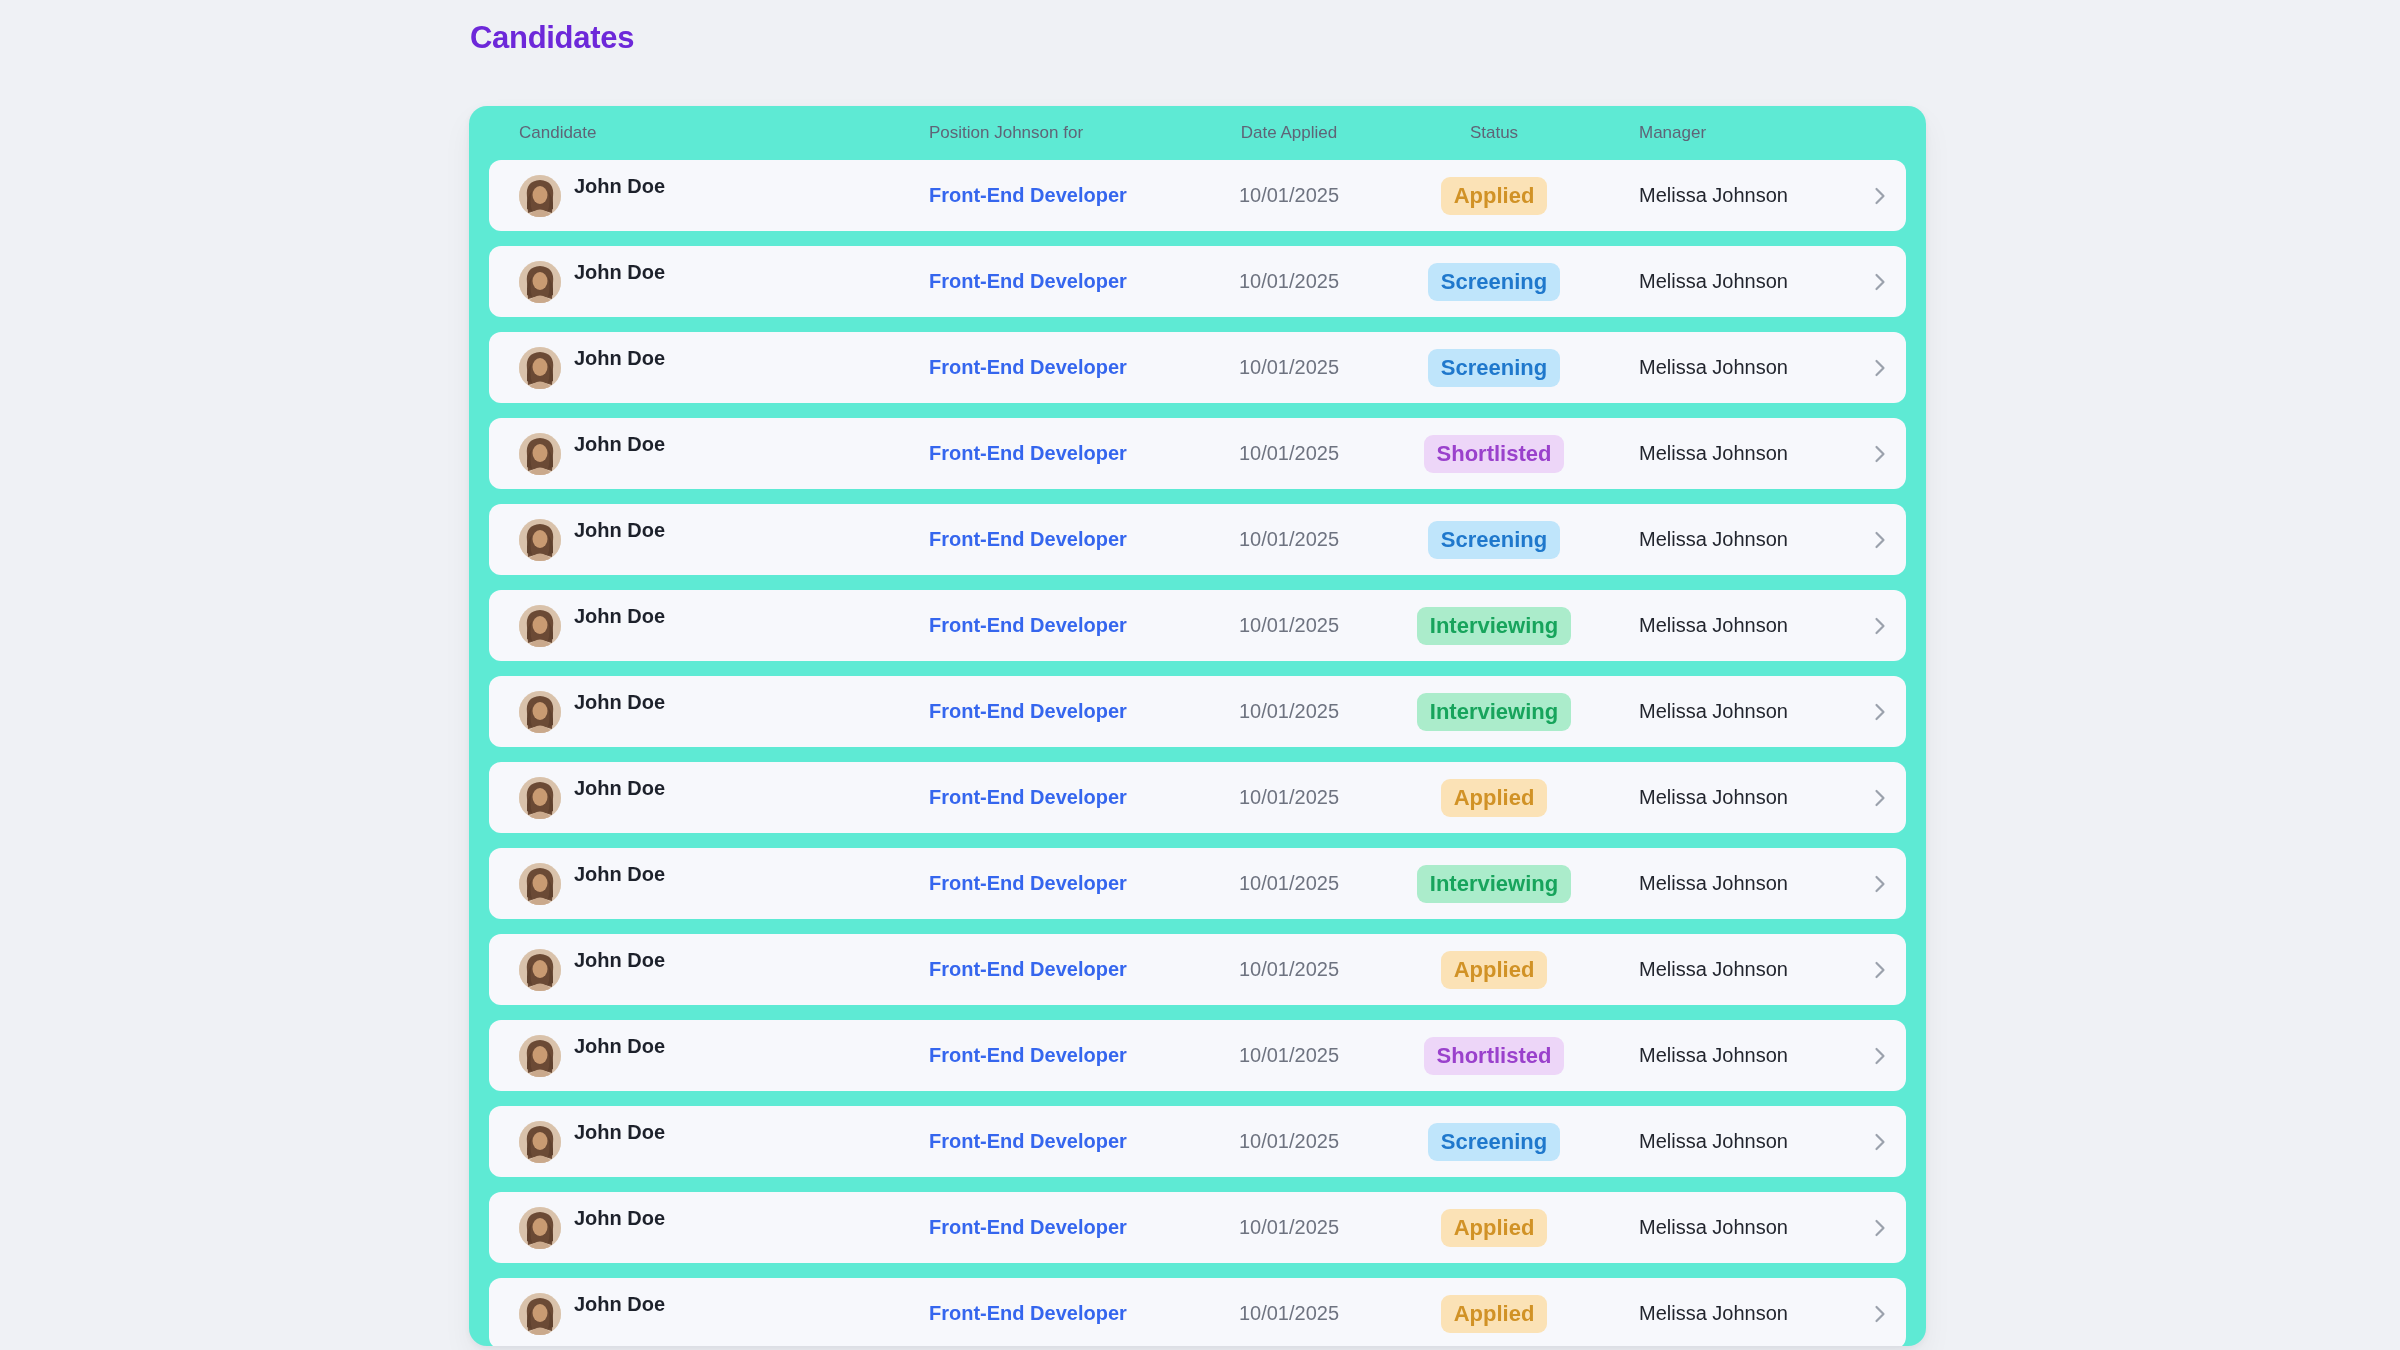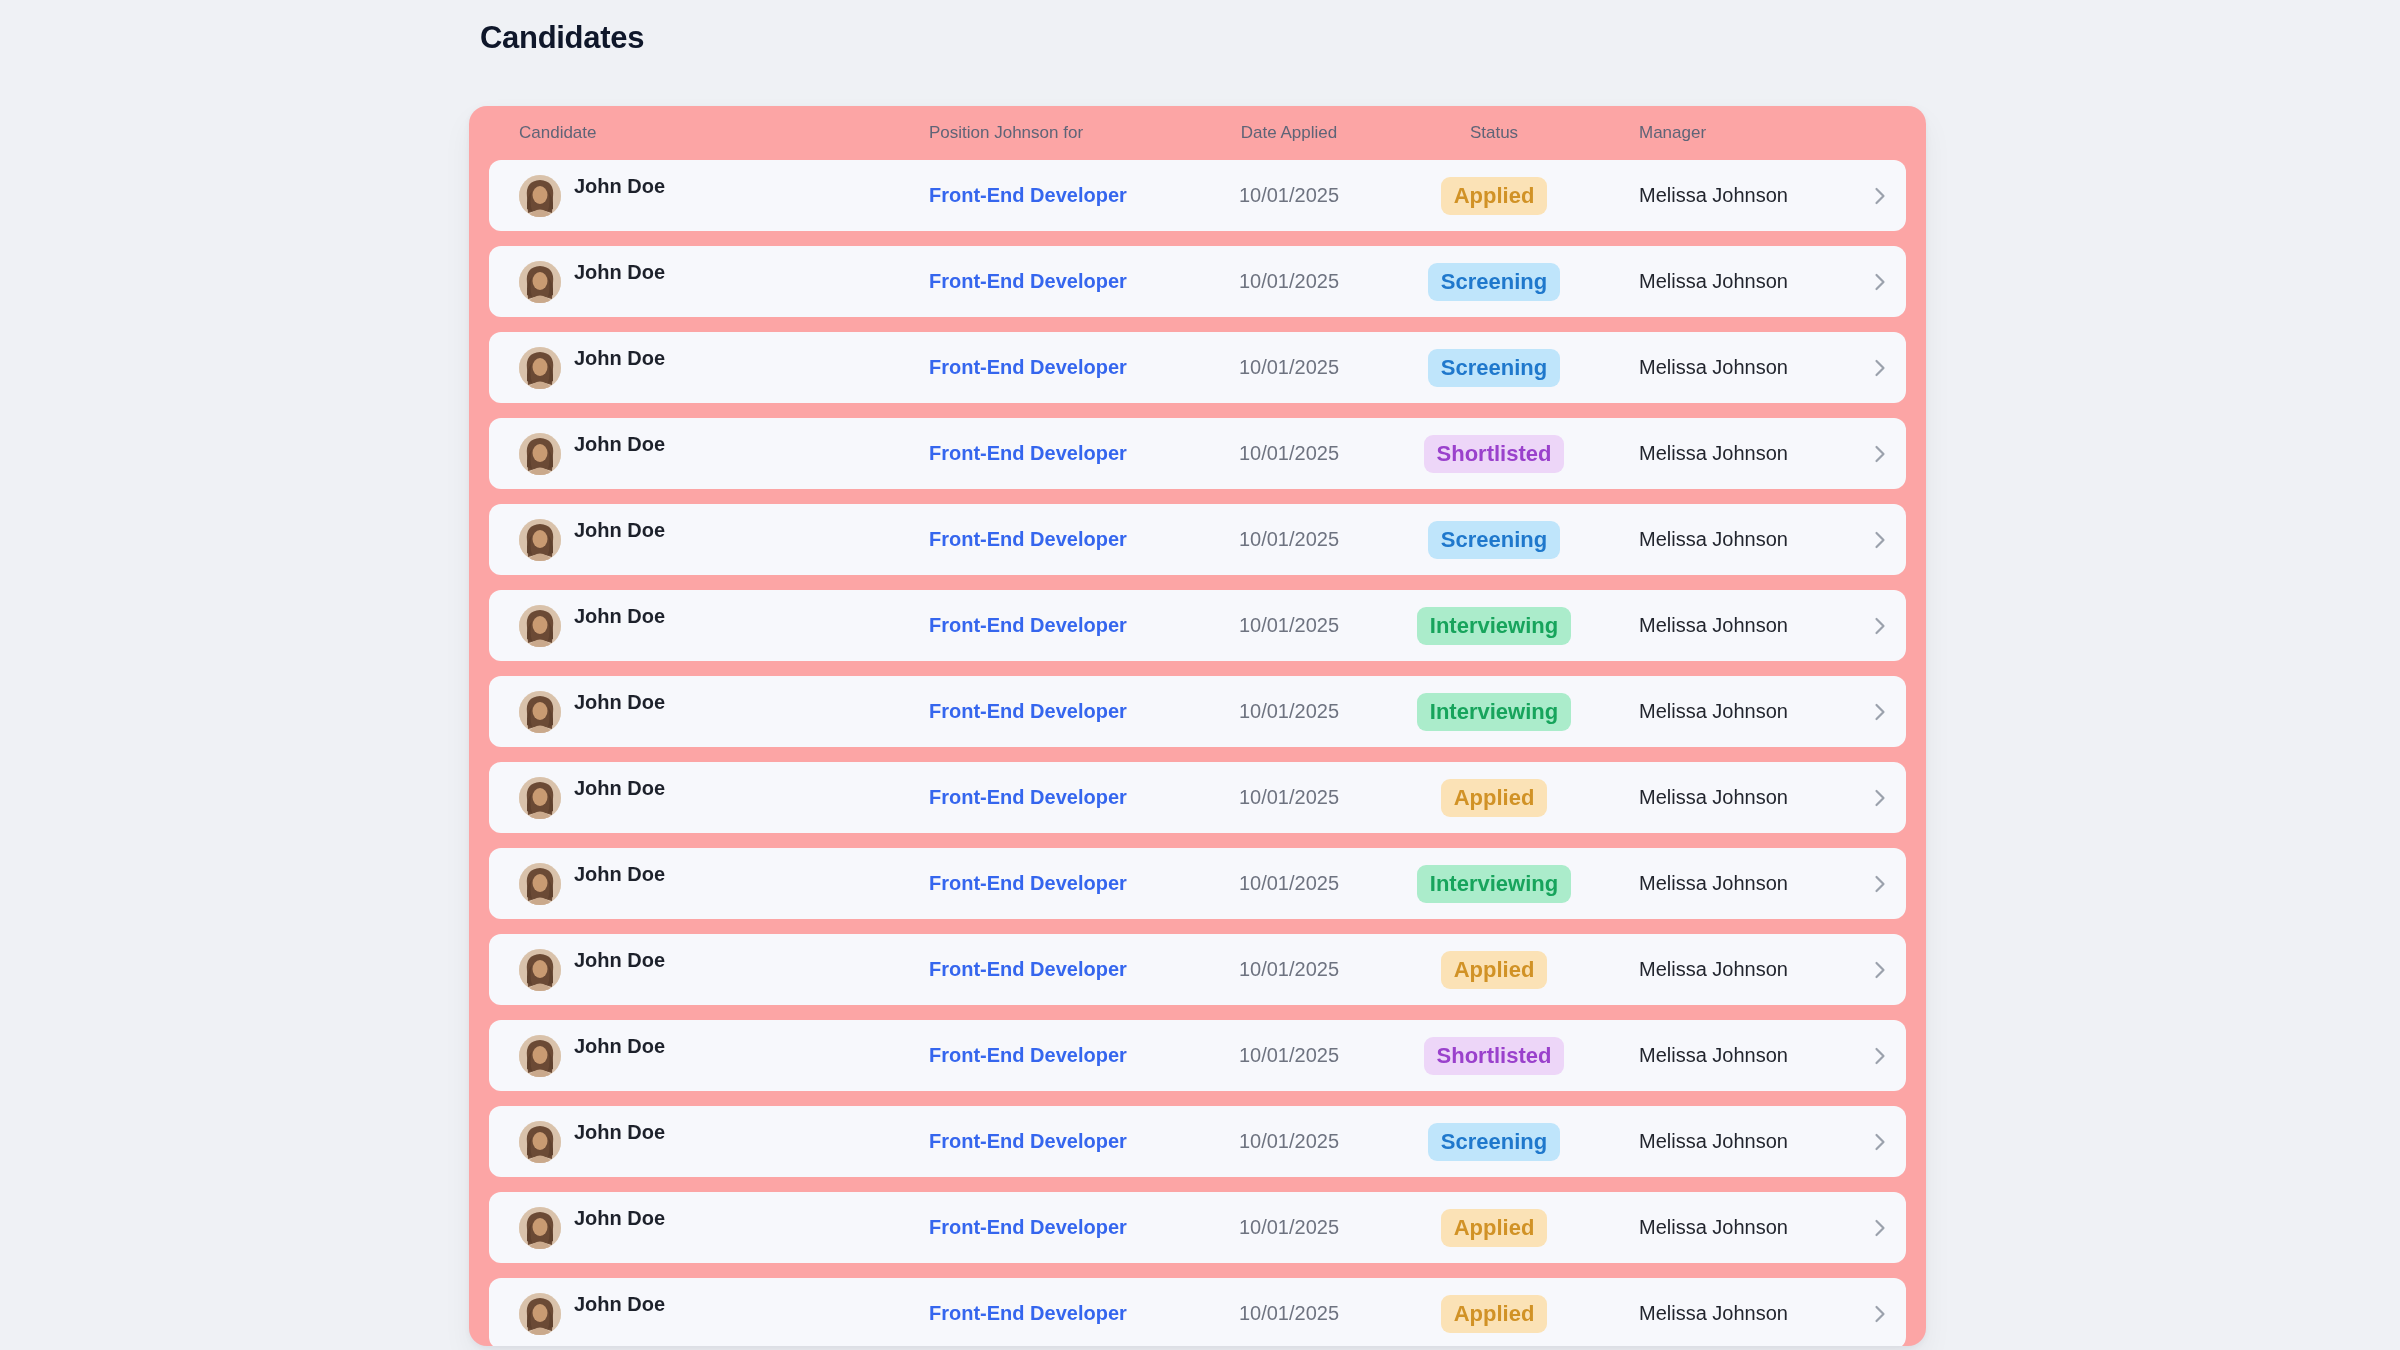--- a/index.html
+++ b/index.html
@@ -3,28 +3,28 @@
 <meta charset="utf-8">
 <style>
   * { margin:0; padding:0; box-sizing:border-box; }
   html,body { width:2400px; height:1350px; overflow:hidden; }
   body {
     background:#eff1f5;
     font-family:"Liberation Sans", sans-serif;
     position:relative;
   }
   .page-title {
-    position:absolute; left:480px; top:20px;
-    font-size:31px; font-weight:700; color:#0f172a;
+    position:absolute; left:470px; top:20px;
+    font-size:31px; font-weight:700; color:#6d28d9;
     letter-spacing:-0.3px;
   }
   .card {
     position:absolute; left:469px; top:106px;
     width:1457px; height:1240px;
-    background:#fca5a5; border-radius:18px;
+    background:#5eead4; border-radius:18px;
     box-shadow:0 2px 6px rgba(15,23,42,.05), 0 14px 30px rgba(15,23,42,.05);
     padding:0 20px; overflow:hidden;
   }
   .grid-cols {
     display:grid;
     grid-template-columns:410px 260px 200px 210px 1fr 28px;
     align-items:center;
     padding:0 20px 0 30px;
   }
   .thead {

